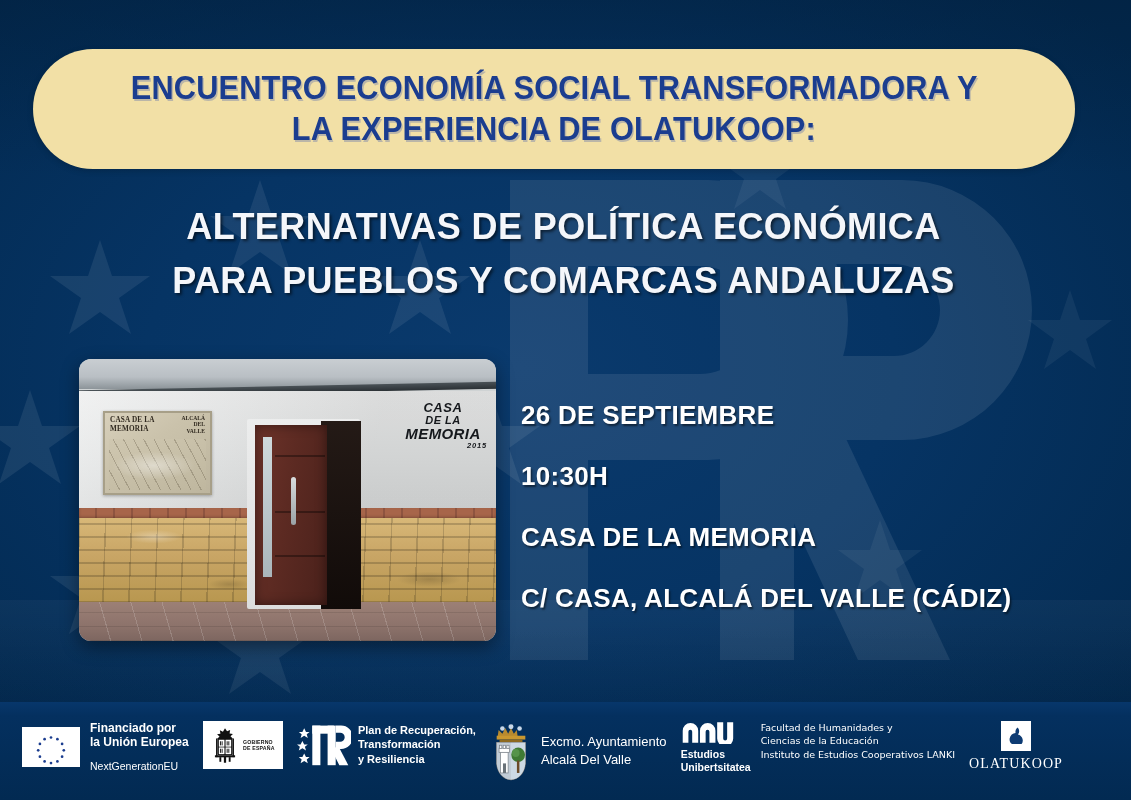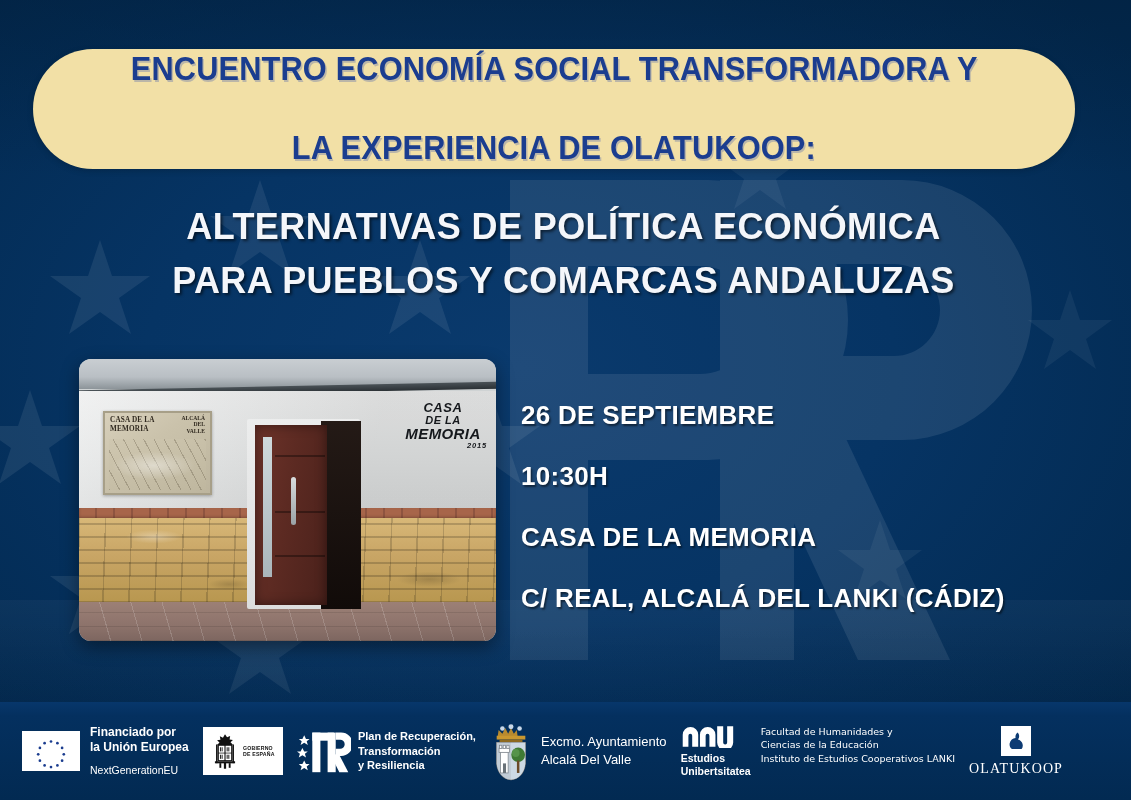--- a/index.html
+++ b/index.html
@@ -38,21 +38,21 @@
   .bg-sheen{
     position:absolute;left:0;top:600px;width:1131px;height:120px;
     background:linear-gradient(180deg, rgba(255,255,255,.035), rgba(255,255,255,0));
     pointer-events:none;
   }
 
   
   .title-pill{
     position:absolute;left:33px;top:49px;width:1042px;height:120px;
     background:#f2e0a6;border-radius:60px;
-    display:flex;flex-direction:column;align-items:center;justify-content:space-between;
+    display:flex;flex-direction:column;align-items:center;justify-content:center;
     box-shadow:0 2px 6px rgba(0,0,0,.18);
   }
   .title-line{
     color:#1b3d8f;
     font-family:"Liberation Sans", sans-serif;
     font-weight:bold;
     font-size:33px;
     letter-spacing:.2px;
     line-height:1.24;
     text-align:center;
@@ -164,21 +164,21 @@
     text-shadow:1.5px 1.5px 2px rgba(0,0,0,.5);
   }
   .det-line:last-child{margin-bottom:0;}
 
   
   .footer{
     position:absolute;left:0;bottom:0;width:1131px;height:98px;
     background:linear-gradient(180deg,#07376b 0%,#04305f 14%,#022a52 100%);
     display:flex;align-items:center;
   }
-  .footer-inner{display:flex;align-items:center;width:1085px;padding:0 22px;box-sizing:border-box;gap:0;}
+  .footer-inner{display:flex;align-items:flex-start;width:1085px;padding:0 22px;box-sizing:border-box;gap:0;}
   .logo{display:flex;align-items:center;}
   .sep{flex:1 1 auto;}
 
   .eu-box{width:58px;height:40px;background:#fff;display:block;position:relative;flex:none;}
   .eu-text{margin-left:10px;color:#fff;line-height:1.2;}
   .eu-text .b{font-size:12px;font-weight:bold;display:block;white-space:nowrap;}
   .eu-text .s{font-size:10.5px;display:block;margin-top:10px;white-space:nowrap;}
 
   .gob-box{width:80px;height:48px;background:#fff;display:flex;align-items:center;
     justify-content:center;gap:4px;padding:0 4px;box-sizing:border-box;flex:none;}
@@ -292,21 +292,21 @@
         <div class="s3">MEMORIA</div>
         <div class="s4">2015</div>
       </div>
     </div>
   </div>
 
   <div class="details">
     <div class="det-line">26 DE SEPTIEMBRE</div>
     <div class="det-line">10:30H</div>
     <div class="det-line">CASA DE LA MEMORIA</div>
-    <div class="det-line">C/ REAL, ALCALÁ DEL LANKI (CÁDIZ)</div>
+    <div class="det-line">C/ CASA, ALCALÁ DEL VALLE (CÁDIZ)</div>
   </div>
 
   <div class="footer">
     <div class="footer-inner">
 
       <div class="logo">
         <div class="eu-box">
           <svg viewBox="0 0 58 40" width="58" height="40">
             <rect width="58" height="40" fill="#ffffff"></rect>
             <g fill="#1b3d8f">

